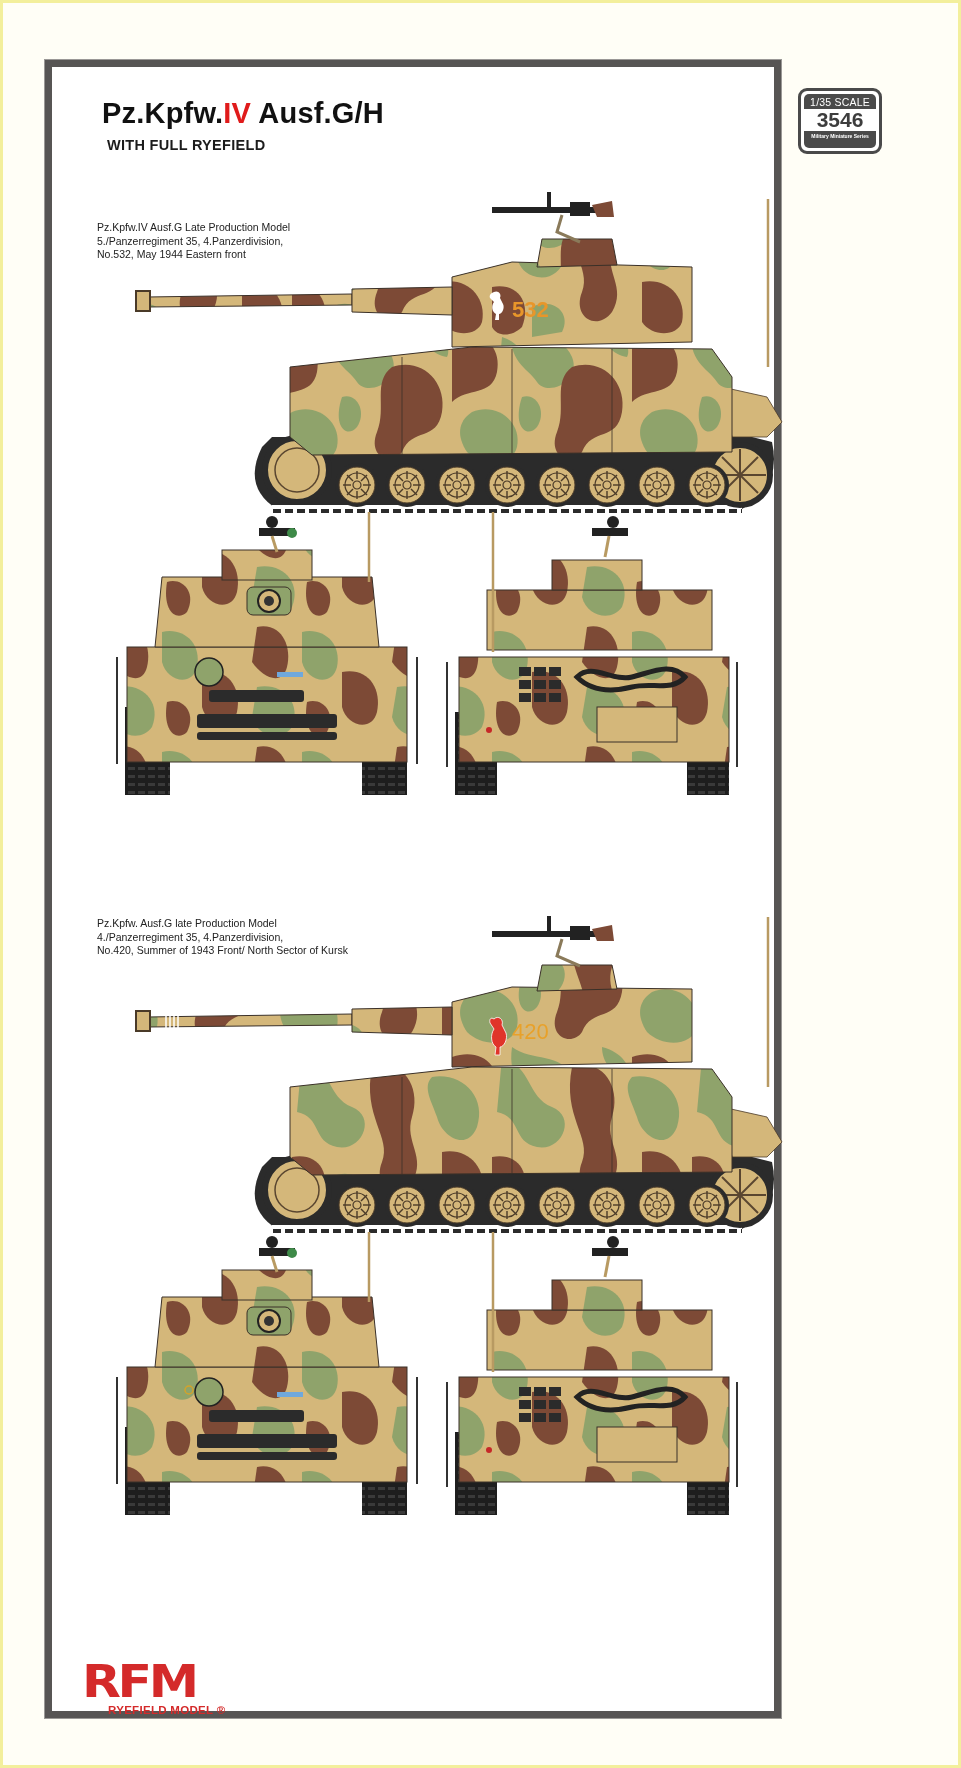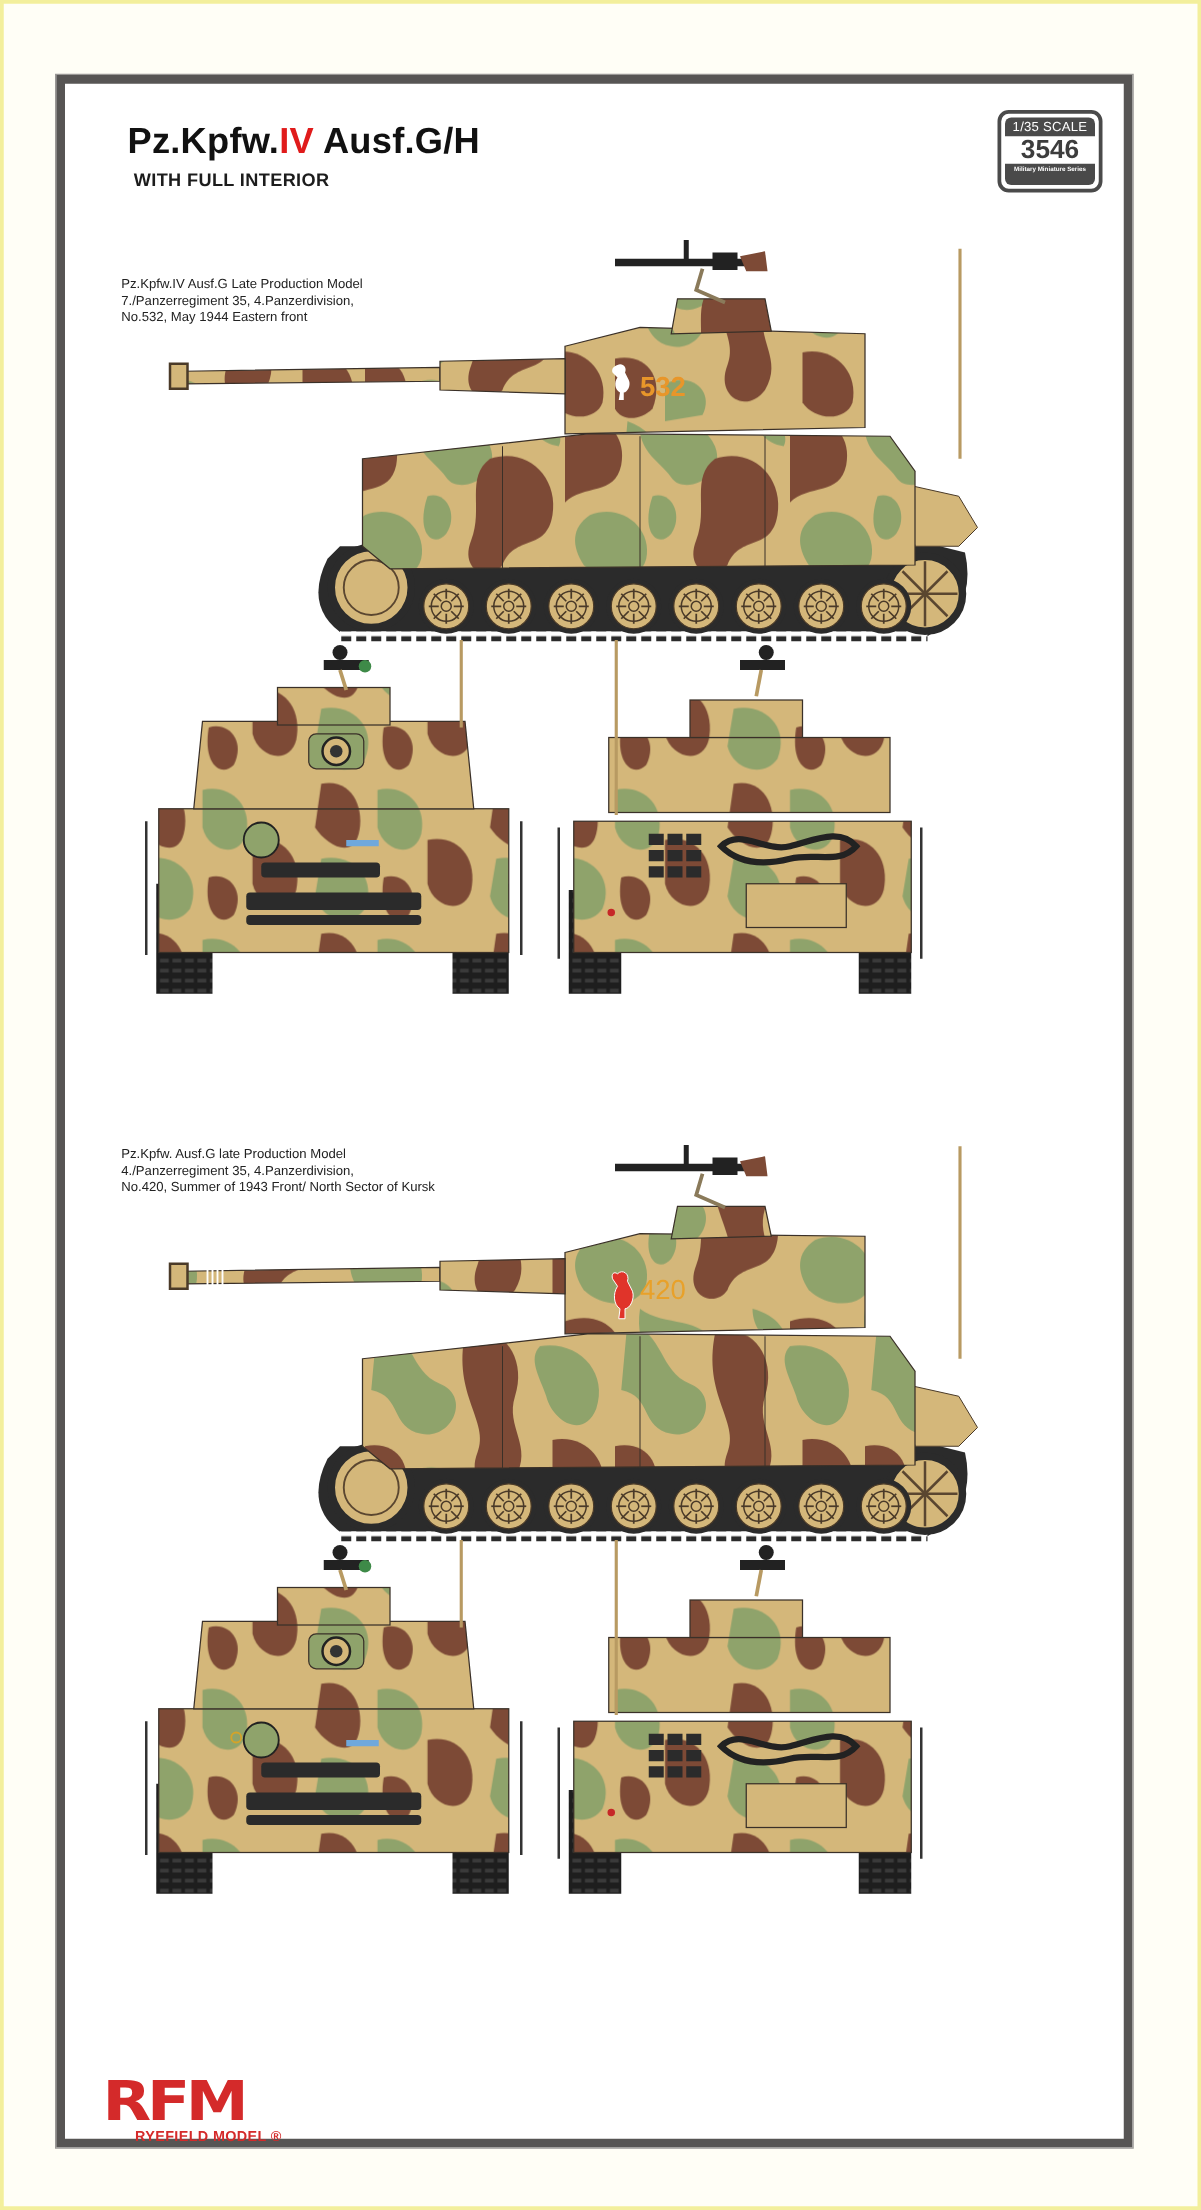--- a/index.html
+++ b/index.html
@@ -1,19 +1,19 @@
 <!DOCTYPE html>
 <html><head>
 <meta charset="utf-8">
 <style>
   html,body{margin:0;padding:0;}
   body{width:961px;height:1768px;background:#fffef6;position:relative;overflow:hidden;
        font-family:"Liberation Sans",sans-serif;}
   .page-edge{position:absolute;inset:0;border:3px solid #f3ef9c;box-sizing:border-box;pointer-events:none;}
-  .frame{position:absolute;left:45px;top:60px;width:861px;height:1658px;box-sizing:border-box;
+  .frame{position:absolute;left:45px;top:60px;width:736px;height:1658px;box-sizing:border-box;
          background:#ffffff;border:7px solid #575554;outline:1px solid #9a9896;}
   .title{position:absolute;left:50px;top:30px;font-weight:bold;font-size:29px;color:#111;letter-spacing:0.2px;white-space:nowrap;}
   .title .red{color:#e01b1b;}
   .subtitle{position:absolute;left:55px;top:70px;font-weight:bold;font-size:14.5px;color:#1c1c1c;letter-spacing:0.3px;}
   .scale-badge{position:absolute;left:746px;top:21px;width:84px;height:66px;box-sizing:border-box;
        border:3px solid #4a4a4a;border-radius:9px;background:#fff;padding:3px;}
   .scale-badge .inner{width:100%;height:100%;background:#4a4a4a;border-radius:5px;display:flex;flex-direction:column;align-items:center;}
   .scale-badge .top{color:#fff;font-weight:normal;font-size:10.5px;margin-top:2px;letter-spacing:0.2px;}
   .scale-badge .num{background:#fff;width:100%;text-align:center;color:#3d3d3d;font-weight:bold;font-size:21px;line-height:22px;margin-top:1px;}
   .scale-badge .bot{color:#fff;font-weight:bold;font-size:5px;margin-top:2px;}
@@ -25,33 +25,33 @@
   .logo .name{font-weight:bold;color:#d42a2a;font-size:11.5px;letter-spacing:0.3px;margin-top:2px;white-space:nowrap;padding-left:26px;}
 </style>
 </head>
 <body>
 
 <div class="page-edge"></div>
 
 <div class="frame">
 
   <div class="title"><span>Pz.Kpfw.</span><span class="red">IV</span><span> Ausf.G/H</span></div>
-  <div class="subtitle">WITH FULL INTERIOR</div>
+  <div class="subtitle">WITH FULL RYEFIELD</div>
 
   <div class="scale-badge">
     <div class="inner">
       <div class="top">1/35 SCALE</div>
       <div class="num">3546</div>
       <div class="bot">Military Miniature Series</div>
     </div>
   </div>
 
   <div class="caption" style="left:45px;top:122px;margin-top:32px;">
     <div>Pz.Kpfw.IV Ausf.G Late Production Model</div>
-    <div>7./Panzerregiment 35, 4.Panzerdivision,</div>
+    <div>5./Panzerregiment 35, 4.Panzerdivision,</div>
     <div>No.532, May 1944 Eastern front</div>
   </div>
 
   <svg class="view" style="left:40px;top:120px;" width="720" height="360" viewBox="0 0 720 360">
     <defs>
       <pattern id="camoA" width="180" height="140" patternUnits="userSpaceOnUse">
         <rect width="180" height="140" fill="#d4b77a"></rect>
         <path d="M0 10 C30 0 50 20 45 45 C40 70 15 60 0 75 Z" fill="#7d4a36"></path>
         <path d="M60 0 C80 15 110 5 120 30 C130 55 95 70 85 55 C75 40 55 35 60 0 Z" fill="#8fa36b"></path>
         <path d="M120 40 C150 30 175 55 170 85 C165 115 140 100 130 125 C120 140 95 130 105 105 C115 80 100 55 120 40 Z" fill="#7d4a36"></path>

